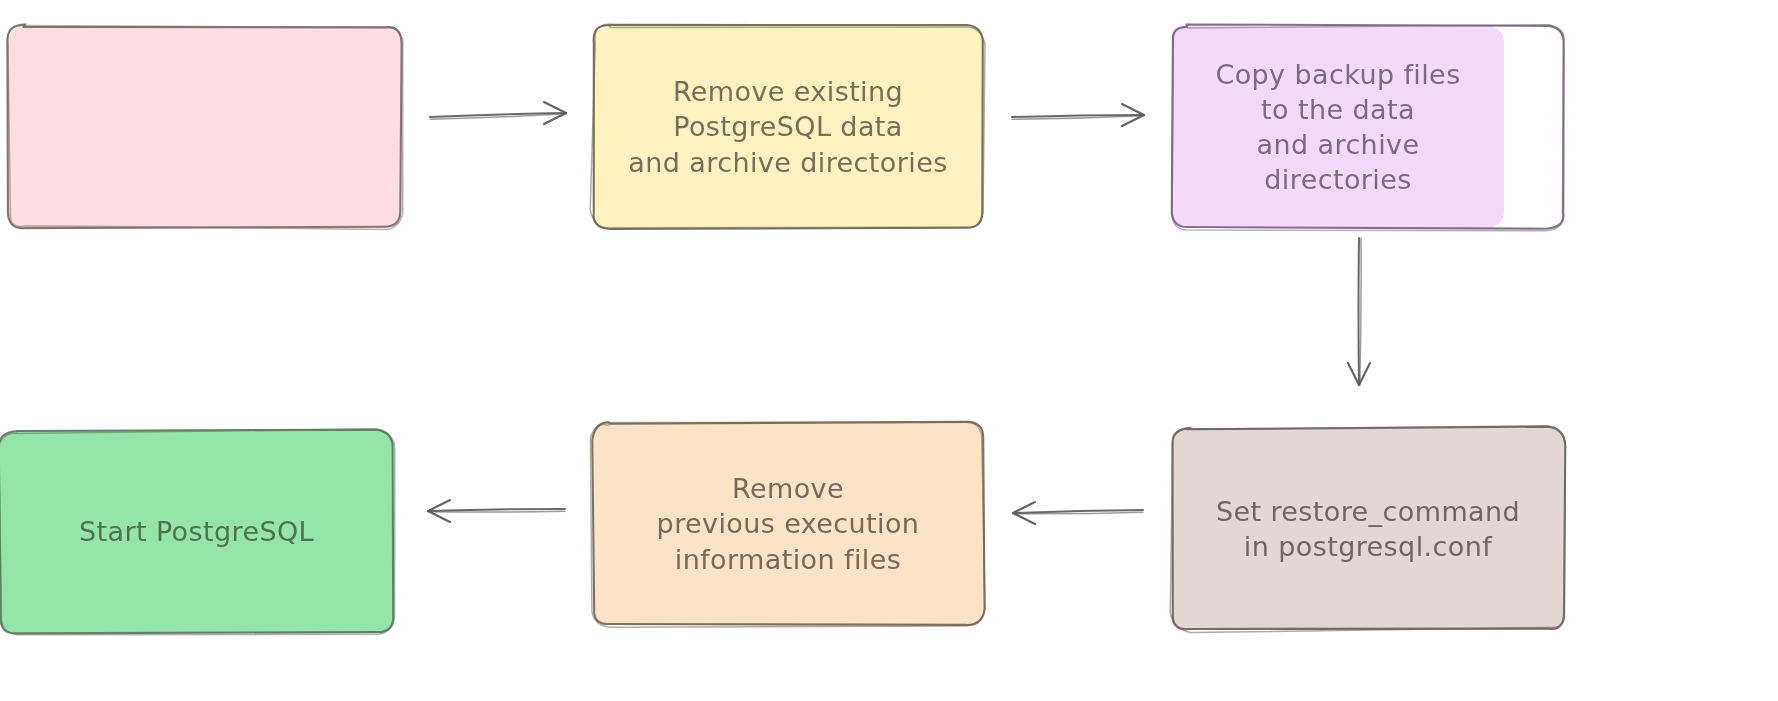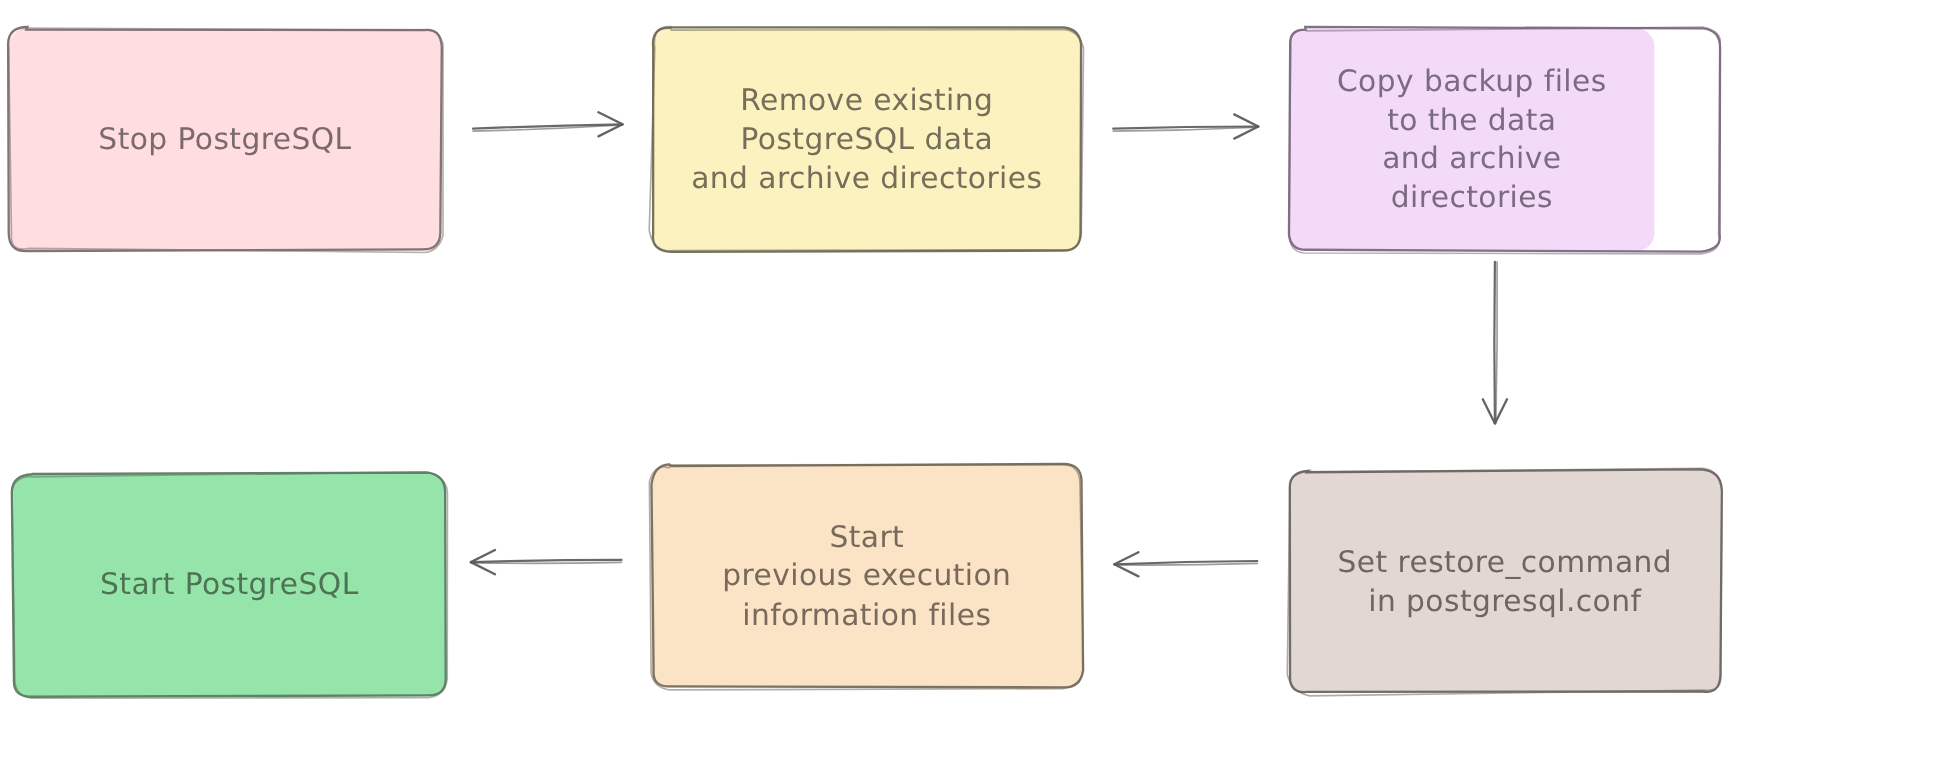--- a/index.html
+++ b/index.html
@@ -58,45 +58,45 @@
   .edge svg { overflow: visible; }
 </style>
 </head>
 <body>
 
 <div id="canvas">
 
 <div class="node" style="left: 8px; top: 8px; width: 393px; height: 202px; background: rgb(255, 221, 225); color: rgb(123, 106, 106); font-size: 27px;"><div class="sketch-border"><svg width="393" height="202" viewBox="0 0 393 202">
           <path d="M 15.90488521042862 0.8582565131480806 L 377.3092932107858 1.389645163039677 Q 392.84986274205147 -0.9106204345473089 393.6230876534013 16.94710878469632 L 392.30620950368467 186.04448489090427 Q 391.85609759925865 200.76603206535802 376.36703979520826 200.77085105894366 L 16.99839501776223 202.1724570827326 Q -0.3051399292657152 203.19327987269497 -0.08105074730701745 185.1199727088213 L -0.6101065949769691 14.959740208095173 Q -1.05660990846809 -1.336971522809472 16.994870232837275 -1.5466541718691589 Z" fill="none" stroke="#7a6f6f" stroke-width="2.1" stroke-linecap="round" opacity="0.95"></path>
           <path d="M 14.71034394085873 -0.3752391926536802 L 378.7604188574536 1.5380776327801868 Q 390.3033880680799 0.3830557461886201 394.7681201220257 14.007204204139999 L 394.7237021701352 187.8191428327409 Q 391.29821810711 201.66734977255692 378.53557472245166 203.50916254744516 L 18.04908522868063 199.6643914488901 Q 1.246524745854549 203.8692369035911 2.4044404827582184 186.56621234612174 L -0.10487460091680986 18.270724284567404 Q -2.7075823051156473 -2.342838539171498 17.17671259160852 0.12332651396864093 Z" fill="none" stroke="#7a6f6f" stroke-width="1.5" stroke-linecap="round" opacity="0.55"></path>
-        </svg></div><span class="node-text">Stop PostgreSQL</span></div>
+        </svg></div></div>
     <div class="node" style="left: 593px; top: 8px; width: 390px; height: 202px; background: rgb(251, 242, 192); color: rgb(117, 111, 90); font-size: 27px;"><div class="sketch-border"><svg width="390" height="202" viewBox="0 0 390 202">
           <path d="M 16.30365636003553 -1.1068069759756327 L 374.6168264543638 -1.0106830797623843 Q 388.5413908166112 0.7484142121160403 389.7806923582801 14.68650323022448 L 389.28760639233514 184.70103802739177 Q 389.6043439290719 201.95139112470207 373.5454783991445 201.82124726965557 L 17.36968307603929 203.00932631295873 Q -1.1473189132870176 202.09510565421078 0.7595629721414299 186.89901465422008 L 0.8035555585287512 17.369340108893812 Q -1.1320055793970825 -1.4215268385363744 15.967782144388185 -0.7547561183804646 Z" fill="none" stroke="#6f6a57" stroke-width="2.1" stroke-linecap="round" opacity="0.95"></path>
           <path d="M 17.262825666851132 1.3793549267225897 L 374.0216025353933 0.9696514883718919 Q 387.3220131398979 1.2414983382375793 392.0270393306302 17.680065667728194 L 389.9871351261856 186.7467908539169 Q 388.21495272842003 201.37725377592142 376.65147017300677 201.1287645958655 L 18.649687463874578 201.80524230090668 Q 1.1252848926058503 203.83679829485482 -2.792664531015907 183.65947825568583 L 2.272775121190352 17.24300991873606 Q -0.24458691441104746 -2.03025044570677 16.619617886893685 -1.790920628714957 Z" fill="none" stroke="#6f6a57" stroke-width="1.5" stroke-linecap="round" opacity="0.55"></path>
         </svg></div><span class="node-text">Remove existing
 PostgreSQL data
 and archive directories</span></div>
     <div class="node" style="left: 1172px; top: 8px; width: 332px; height: 202px; background: rgb(244, 218, 249); color: rgb(122, 108, 128); font-size: 27px;"><div class="sketch-border"><svg width="392" height="202" viewBox="0 0 392 202">
           <path d="M 14.550604768568883 -1.4992344752070494 L 375.99810927021315 -0.138370651868172 Q 391.89625142132866 1.3324024387868123 391.6850939052762 17.584366355379462 L 391.2574222143623 186.84059850508348 Q 393.51653749071994 200.74129468651955 374.4033775967779 202.740475411457 L 15.379622104785813 201.06964308609022 Q 1.3899880246375689 201.2630536804907 -0.21442239580210298 187.00595363283065 L 0.878901504445821 14.459078896045686 Q 0.21888899782206864 1.010354355443269 14.861259545222856 0.9849726686486975 Z" fill="none" stroke="#7b6a80" stroke-width="2.1" stroke-linecap="round" opacity="0.95"></path>
           <path d="M 15.278857233689632 2.063123770424863 L 376.78313673280644 -1.2896480884926858 Q 394.1659643767736 2.641084307291021 391.575480935676 14.721650738408789 L 390.3923957273422 187.76923948274344 Q 393.66486099195316 202.5102924174862 374.473435729495 204.75418966300495 L 13.840570225412375 204.04210519117186 Q -0.7703196276328526 202.70593031517927 -0.06699393333692569 184.82244375352312 L 1.3312134997569955 15.875071773724631 Q -0.01896082638995722 -2.3878750900097656 15.987178054521792 1.8703173596179112 Z" fill="none" stroke="#7b6a80" stroke-width="1.5" stroke-linecap="round" opacity="0.55"></path>
         </svg></div><span class="node-text">Copy backup files
 to the data
 and archive directories</span></div>
     <div class="node" style="left: 1172px; top: 410px; width: 392px; height: 202px; background: rgb(227, 215, 212); color: rgb(111, 102, 98); font-size: 27px;"><div class="sketch-border"><svg width="392" height="202" viewBox="0 0 392 202">
           <path d="M 15.940071656618965 1.297556734038517 L 374.4528101113625 -1.3387648795265705 Q 392.67240719520487 0.07047229369636625 393.25561284243014 17.43698294549831 L 392.07227327963335 185.20700830358547 Q 391.4607998298481 203.3071490169037 376.1587033917429 200.64715182487853 L 16.050482688340708 200.96830982477405 Q -0.1500336402677931 202.72161466677207 0.7882028152700514 186.01234430593905 L 0.5540865647839383 14.469721794227372 Q 0.7094276218500455 1.158308188931551 16.960037524416112 -0.007351356465369463 Z" fill="none" stroke="#6d6663" stroke-width="2.1" stroke-linecap="round" opacity="0.95"></path>
           <path d="M 16.94308488848619 1.1402441251615527 L 375.950766080094 -2.170140394344344 Q 391.18262687811074 -0.8686162600224634 393.37280238155216 18.474991105508526 L 392.2441274494107 186.4693575246143 Q 393.480793860968 200.994793781513 376.84933421527677 199.44087421282748 L 18.727760967815993 204.59726504004212 Q 2.0232530970417426 201.19171971258476 -1.749236461953842 185.04003434782499 L 0.6435703376337187 13.365106426159036 Q 0.5669567030796315 2.651476457697572 18.35104009087081 -0.06413705534650944 Z" fill="none" stroke="#6d6663" stroke-width="1.5" stroke-linecap="round" opacity="0.55"></path>
         </svg></div><span class="node-text">Set restore_command
 in postgresql.conf</span></div>
     <div class="node" style="left: 593px; top: 405px; width: 390px; height: 202px; background: rgb(251, 227, 198); color: rgb(119, 105, 92); font-size: 27px;"><div class="sketch-border"><svg width="390" height="202" viewBox="0 0 390 202">
           <path d="M 17.298728640680203 0.7102913821348921 L 373.86023604890795 -1.16014311183244 Q 390.35406736393924 -1.023383216408547 390.20304910747217 14.701489488876542 L 391.5166907339124 186.40834828033113 Q 389.37632705199064 202.93860044805334 372.9085871997289 201.8961601885152 L 16.265105360807503 200.95560472936486 Q 0.07100789439864456 201.58791841925122 1.1789278688142077 186.44750670446084 L -0.7369417648529635 17.23769392958493 Q 1.5091910327377265 -0.2425823224708438 15.269514707662164 -0.9186310129472987 Z" fill="none" stroke="#766a5c" stroke-width="2.1" stroke-linecap="round" opacity="0.95"></path>
           <path d="M 17.761196218628903 -0.3792283128655981 L 372.61147221121354 -0.6675231666129547 Q 387.8663911788259 -0.8454193553243385 388.73347741749023 15.21219282714883 L 392.0814849931106 186.1795991449093 Q 389.08267127415746 200.51233325926006 373.26858464515607 203.04502253470417 L 16.108230743193417 204.22258697463548 Q 1.2848605545063037 202.36171085753594 -1.067885297597968 188.73093094544748 L -2.625010023379582 14.840392636958859 Q 2.1275215819128785 -1.9227306681626941 14.883859711978584 2.197776972525753 Z" fill="none" stroke="#766a5c" stroke-width="1.5" stroke-linecap="round" opacity="0.55"></path>
-        </svg></div><span class="node-text">Start
+        </svg></div><span class="node-text">Remove
 previous execution
 information files</span></div>
-    <div class="node" style="left: 12px; top: 413px; width: 393px; height: 202px; background: rgb(149, 229, 171); color: rgb(77, 115, 84); font-size: 27px;"><div class="sketch-border"><svg width="393" height="202" viewBox="0 0 393 202">
+    <div class="node" style="left: 0; top: 413px; width: 393px; height: 202px; background: rgb(149, 229, 171); color: rgb(77, 115, 84); font-size: 27px;"><div class="sketch-border"><svg width="393" height="202" viewBox="0 0 393 202">
           <path d="M 16.760693428432567 -0.07138755787163974 L 376.9891652420629 -1.3645000514341519 Q 392.99267317401245 1.0687527769245209 392.6666679121205 17.1157175617519 L 393.1895093473373 186.7420506163151 Q 392.67040104484187 201.49592121171298 377.33193724816664 201.1514663333772 L 15.710292913593003 202.40797115209278 Q -0.3245844012941234 202.53890565056355 0.6515680715208874 185.97186633148232 L -1.240080225339625 15.532929644634715 Q -0.4963521485842648 0.7844585037440993 17.41428063171916 0.139501399663277 Z" fill="none" stroke="#5f7a63" stroke-width="2.1" stroke-linecap="round" opacity="0.95"></path>
           <path d="M 16.737455956428313 2.5399322027456943 L 374.7460347891436 -2.030046172294533 Q 395.0957270973624 2.340401975683926 394.7714403113379 18.38209327774239 L 394.57400180213733 185.1569349054771 Q 393.5401329026557 201.00889402778995 378.207922077956 203.2442016716479 L 16.857198644042363 203.7918720857997 Q 2.1743730907619465 201.3743554468383 1.4826963697822064 188.08458973346424 L -1.053493978941333 18.534443030293914 Q -0.971652827609796 2.6758429557841734 16.315819790755633 2.1620740692305844 Z" fill="none" stroke="#5f7a63" stroke-width="1.5" stroke-linecap="round" opacity="0.55"></path>
         </svg></div><span class="node-text">Start PostgreSQL</span></div>
     <div class="edge"><svg width="1778" height="701" viewBox="0 0 1778 701">
         <path d="M 430 117 Q 498 114 566 113" fill="none" stroke="#5c5c5c" stroke-width="2.0" stroke-linecap="round" opacity="0.92"></path>
         <path d="M 430 119.2 Q 498 117.74 566 113.66" fill="none" stroke="#5c5c5c" stroke-width="1.5" stroke-linecap="round" opacity="0.6"></path>
         <path d="M 544 102 L 566 113 L 544 124" fill="none" stroke="#5c5c5c" stroke-width="2.1" stroke-linecap="round" stroke-linejoin="round" opacity="0.95"></path>
       </svg></div>
     <div class="edge"><svg width="1778" height="701" viewBox="0 0 1778 701">
         <path d="M 1012 117 Q 1078 115 1144 115" fill="none" stroke="#5c5c5c" stroke-width="2.0" stroke-linecap="round" opacity="0.92"></path>

